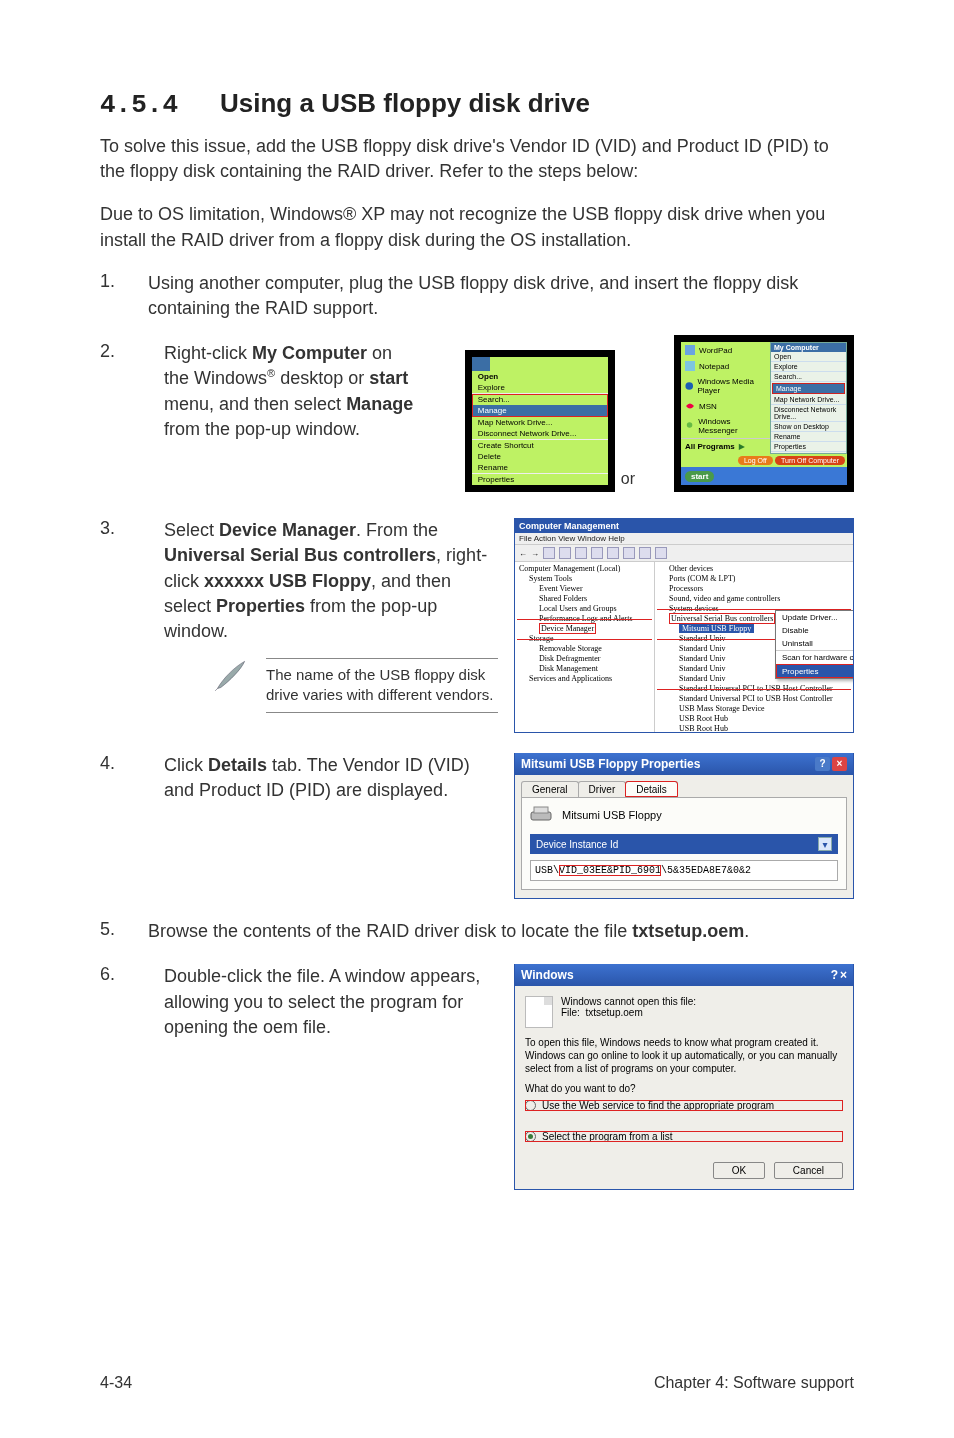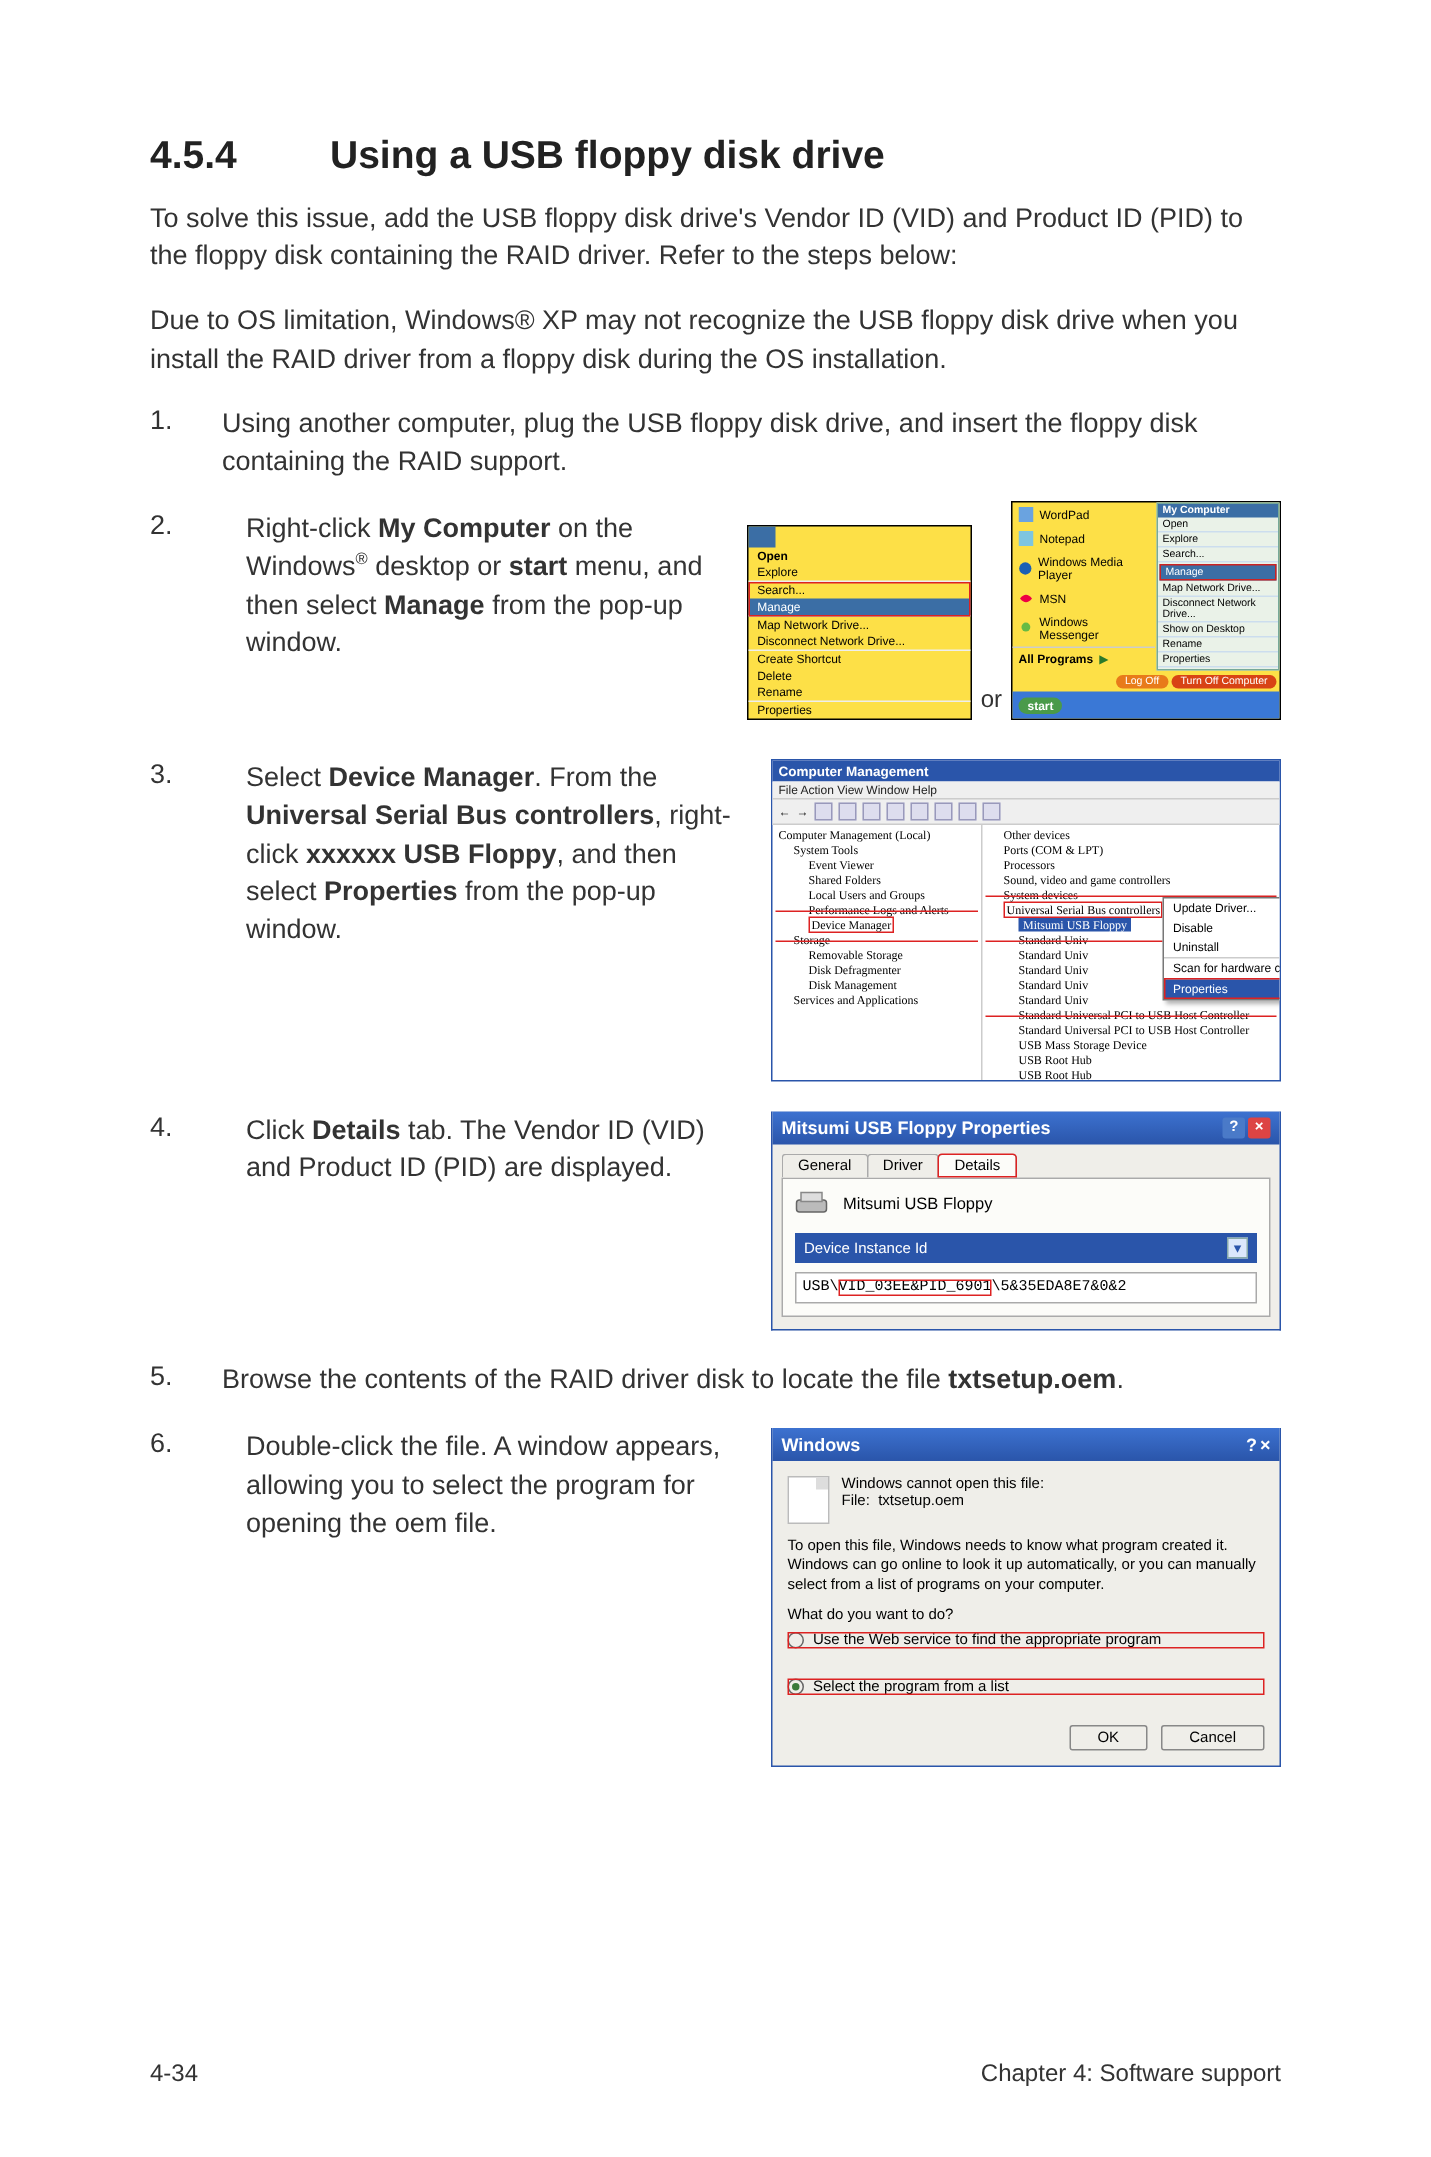--- a/index.html
+++ b/index.html
@@ -13,21 +13,21 @@
   }
   .page {
     padding: 88px 100px 0 100px;
   }
   .heading {
     font-size: 26px;
     font-weight: bold;
     color: #222;
     margin-bottom: 14px;
   }
-  .heading .num { display:inline-block; width:120px; }
+  .heading .num { display:inline-block; width:120px;font-family:Liberation Mono, monospace; }
   .para {
     font-size: 18px;
     line-height: 1.4;
     color: #333;
     margin-bottom: 18px;
   }
   .numlist { margin-top: 10px; }
   .numitem { display:flex; margin-bottom: 20px; }
   .numitem .n { width:48px; font-size:18px; flex-shrink:0; }
   .numitem .txt { font-size:18px; line-height:1.4; }
@@ -40,21 +40,21 @@
   .two-col .txt { width: 340px; }
   .img-screens { flex:1; }
   .footer {
     position:absolute; bottom:46px; left:100px; right:100px;
     display:flex; justify-content:space-between;
     font-size:16px; color:#333;
   }
 
   
   .shot1-wrap { display:flex; align-items:flex-end; gap:6px; position:relative; top:-6px; }
-  .shot1a, .shot1b { border:1px solid #000000; background:#fde047; font-size:8px; color:#000; }
+  .shot1a, .shot1b { border:7px solid #000000; background:#bef264; font-size:8px; color:#000;margin-left:33px; }
   .shot1a { width:150px; }
   .shot-ico { width:10px; height:10px; display:inline-block; vertical-align:middle; }
   .shot-row { padding:1px 6px; display:flex; align-items:center; gap:4px; border-bottom:1px solid #eee; }
   .shot-row.nobd { border-bottom:none; }
   .shot-row.hl { background:#3b6ea5; color:#fff; }
   .shot1a .head { display:flex; }
   .shot1a .head .blue { background:#3b6ea5; width:18px; height:14px; }
   .shot1b { width:180px; }
   .shot1b .taskbar { background:#3a78d6; color:#fff; height:18px; display:flex; align-items:center; padding:0 4px; font-size:8px; font-weight:bold; }
   .shot1b .apps { display:flex; justify-content:space-between; }
@@ -251,20 +251,27 @@
           </div>
         </div>
       </div>
     </div>
 
     <div class="numitem two-col">
       <div class="n">3.</div>
       <div class="txt">
         <span>Select </span><span class="bold">Device Manager</span><span>. From the </span><span class="bold">Universal Serial Bus controllers</span><span>, right-click </span><span class="bold">xxxxxx USB Floppy</span><span>, and then select </span><span class="bold">Properties</span><span> from the pop-up window.</span>
 
+        <div class="note-row">
+          <svg class="note-icon quill" viewBox="0 0 30 30">
+            <path d="M3 27 C 8 18, 18 8, 27 3 C 24 10, 14 20, 6 26 Z"></path>
+            <path d="M3 27 L 1 29" stroke="#556" stroke-width="1"></path>
+          </svg>
+          <div class="note-text">The name of the USB floppy disk drive varies with different vendors.</div>
+        </div>
       </div>
       <div class="img-screens">
         <div class="shot2">
           <div class="titlebar">Computer Management</div>
           <div class="menubar">File   Action   View   Window   Help</div>
           <div class="toolbar">
             <span>←</span>
               <span>→</span>
             <div class="tb"></div>
             <div class="tb"></div>

